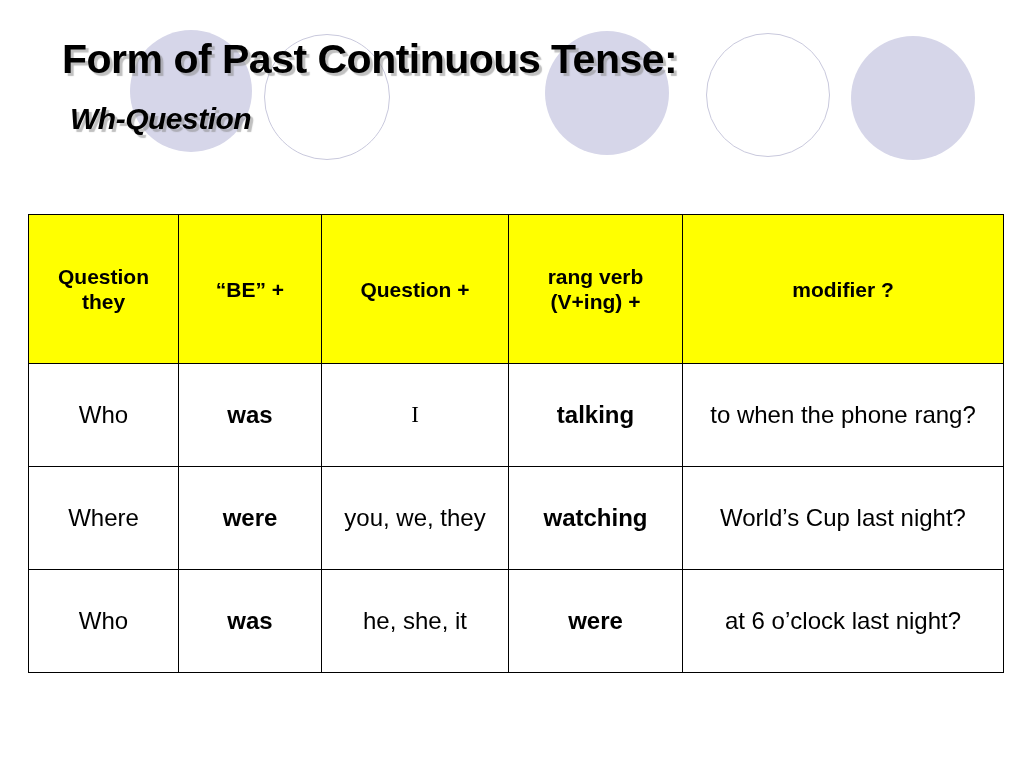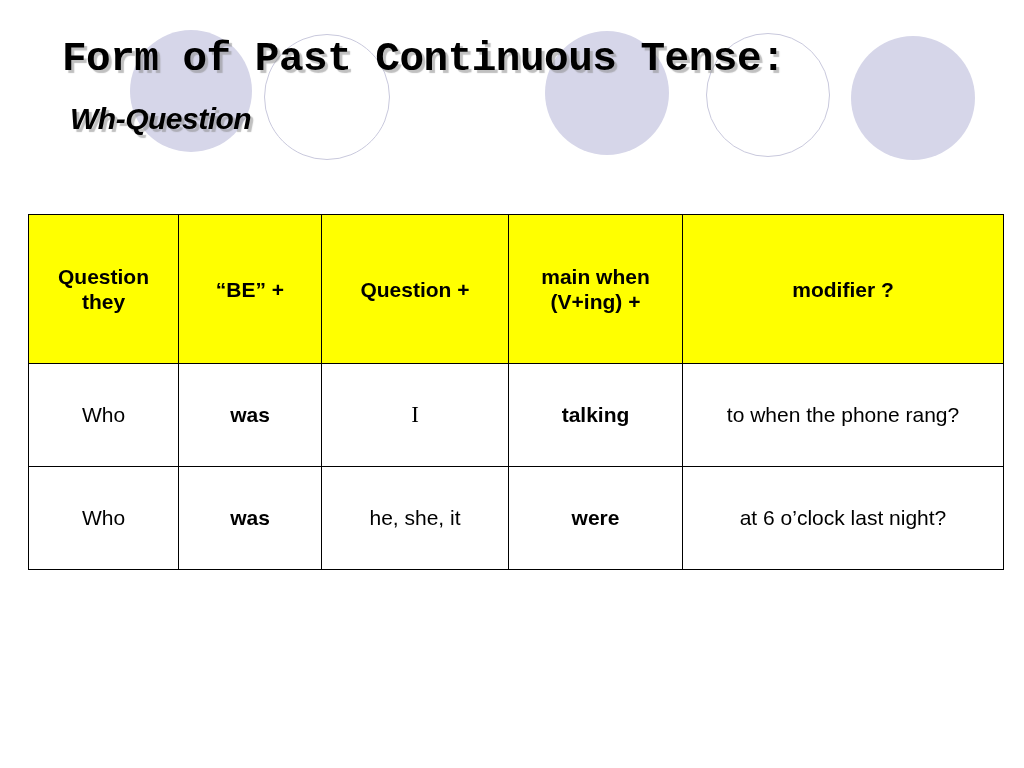--- a/index.html
+++ b/index.html
@@ -51,21 +51,20 @@
     letter-spacing: -0.5px;
     white-space: nowrap;
     text-shadow: 3px 3px 1px rgba(140,140,140,0.55);
   }
   #title-line-1 {
     position: absolute;
     left: 62px;
     top: 36px;
     font-size: 41px;
     line-height: 46px;
-    font-family: Liberation Mono, monospace;
   }
   #title-line-2 {
     position: absolute;
     left: 70px;
     top: 96px;
     font-size: 30px;
     line-height: 46px;
     font-style: italic;
   }
 
@@ -90,21 +89,21 @@
   #grammar-table thead th {
     background: #ffff00;
     font-size: 21px;
     font-weight: bold;
     height: 148px;
     line-height: 25px;
   }
   #grammar-table tbody td {
     background: #ffffff;
     height: 102px;
-    font-size: 21px;
+    font-size: 24px;
     font-weight: normal;
     line-height: 26px;
   }
   #grammar-table tbody td.bold-cell {
     font-weight: bold;
   }
   #grammar-table tbody td.serif-cell {
     font-family: "Liberation Serif", serif;
     font-size: 23px;
   }
@@ -145,37 +144,44 @@
         <span>Question</span><br>
         <span>they</span>
       </th>
       <th>
         <span>“BE”  +</span>
       </th>
       <th>
         <span>Question +</span>
       </th>
       <th>
-        <span>main when</span><br>
+        <span>rang verb</span><br>
         <span>(V+ing) +</span>
       </th>
       <th>
         <span>modifier ?</span>
       </th>
     </tr>
   </thead>
   <tbody>
     <tr>
       <td>Who</td>
       <td class="bold-cell">was</td>
       <td class="serif-cell">I</td>
       <td class="bold-cell">talking</td>
       <td>to when the phone rang?</td>
     </tr>
     <tr>
+      <td>Where</td>
+      <td class="bold-cell">were</td>
+      <td>you, we, they</td>
+      <td class="bold-cell">watching</td>
+      <td>World’s Cup last night?</td>
+    </tr>
+    <tr>
       <td>Who</td>
       <td class="bold-cell">was</td>
       <td>he, she, it</td>
       <td class="bold-cell">were</td>
       <td>at 6 o’clock last night?</td>
     </tr>
   </tbody>
 </table>
 
 </body></html>

